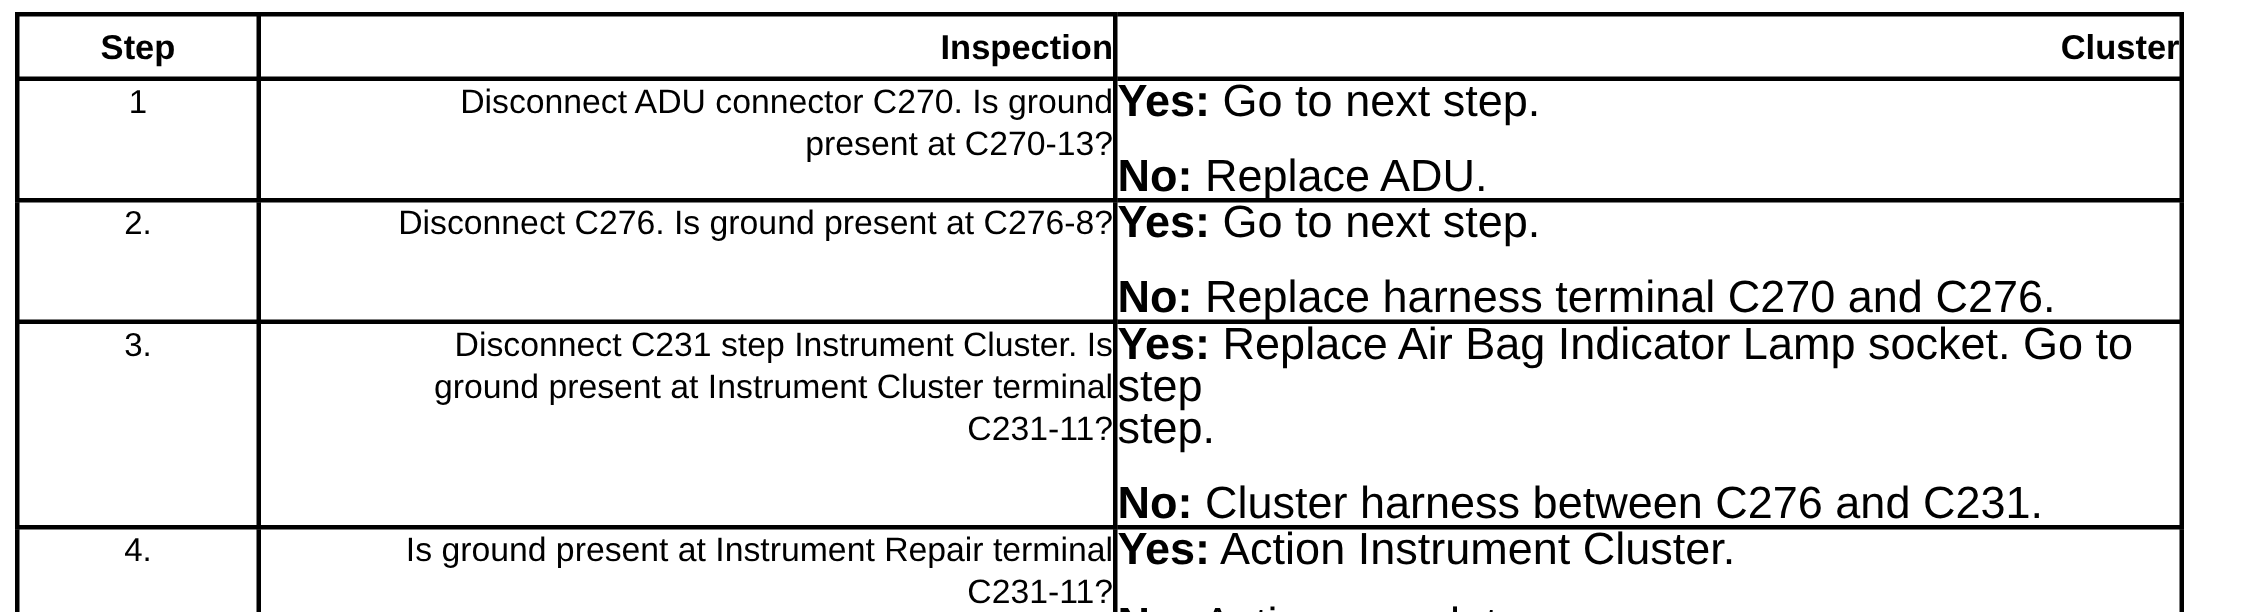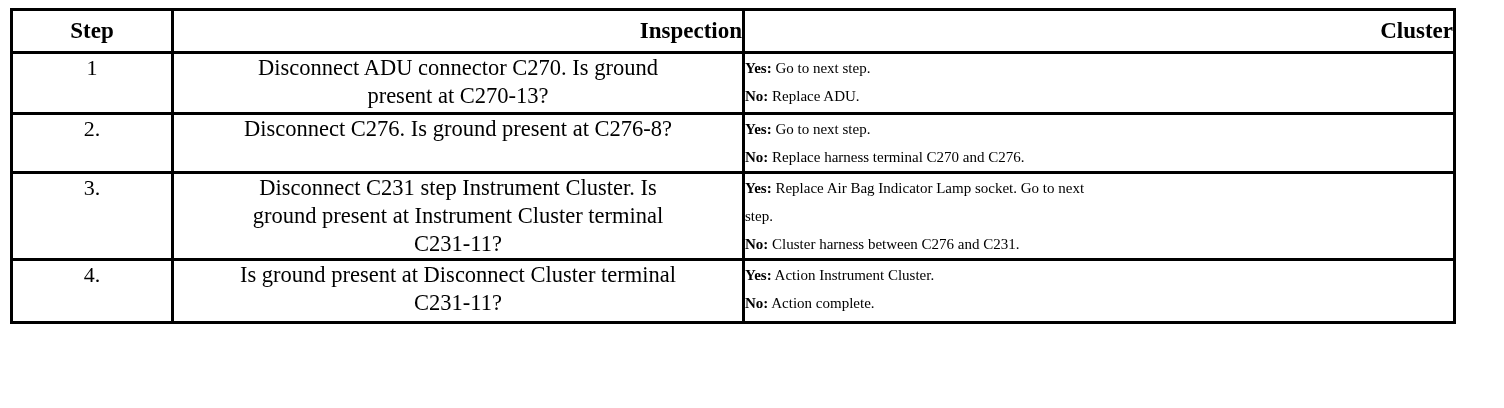--- a/index.html
+++ b/index.html
@@ -13,21 +13,20 @@
     overflow: hidden;
     font-family: "Liberation Sans", sans-serif;
     color: #000000;
   }
 
   .page {
     position: relative;
     width: 1200px;
     height: 408px;
     background: #ffffff;
-    font-family: Liberation Serif, serif;
   }
 
   .diag-table {
     position: absolute;
     left: 10px;
     top: 8px;
     width: 1443px;
     border-collapse: collapse;
     table-layout: fixed;
     background: #ffffff;
@@ -64,35 +63,35 @@
   .step-cell {
     text-align: center;
     font-size: 22px;
     line-height: 28px;
     padding: 10px 0 12px 0;
   }
   .text-cell {
     font-size: 22.5px;
     line-height: 28px;
     padding: 10px 8px 12px 14px;
-    text-align: center;
+    text-align: right;
   }
   .text-cell .line { display: block; white-space: nowrap; }
 
   .action-cell {
-    font-size: 15px;
+    font-size: 30px;
     line-height: 28px;
     padding: 10px 8px 12px 14px;
     text-align: left;
   }
   .action-cell .ans {
     display: block;
     margin: 0;
   }
-  .action-cell .ans + .ans { margin-top: 0; }
+  .action-cell .ans + .ans { margin-top: 22px; }
   .action-cell .lbl {
     font-weight: bold;
   }
   .action-cell .body { font-weight: normal; }
   .action-cell .cont {
     display: block;
     font-weight: normal;
   }
 
   
@@ -146,29 +145,29 @@
       </tr>
 
       <tr class="row-3">
         <td class="step-cell">3.</td>
         <td class="text-cell">
           <span class="line">Disconnect C231 step Instrument Cluster.  Is</span>
           <span class="line">ground present at Instrument Cluster terminal</span>
           <span class="line">C231-11?</span>
         </td>
         <td class="action-cell">
-          <span class="ans"><span class="lbl">Yes:</span><span class="body"> Replace Air Bag Indicator Lamp socket.  Go to next</span><span class="cont">step.</span></span>
+          <span class="ans"><span class="lbl">Yes:</span><span class="body"> Replace Air Bag Indicator Lamp socket.  Go to step</span><span class="cont">step.</span></span>
           <span class="ans"><span class="lbl">No:</span><span class="body"> Cluster harness between C276 and C231.</span></span>
         </td>
       </tr>
 
       <tr class="row-4">
         <td class="step-cell">4.</td>
         <td class="text-cell">
-          <span class="line">Is ground present at Disconnect Cluster terminal</span>
+          <span class="line">Is ground present at Instrument Repair terminal</span>
           <span class="line">C231-11?</span>
         </td>
         <td class="action-cell">
           <span class="ans"><span class="lbl">Yes:</span><span class="body"> Action Instrument Cluster.</span></span>
           <span class="ans"><span class="lbl">No:</span><span class="body"> Action complete.</span></span>
         </td>
       </tr>
     </tbody>
   </table>
 

